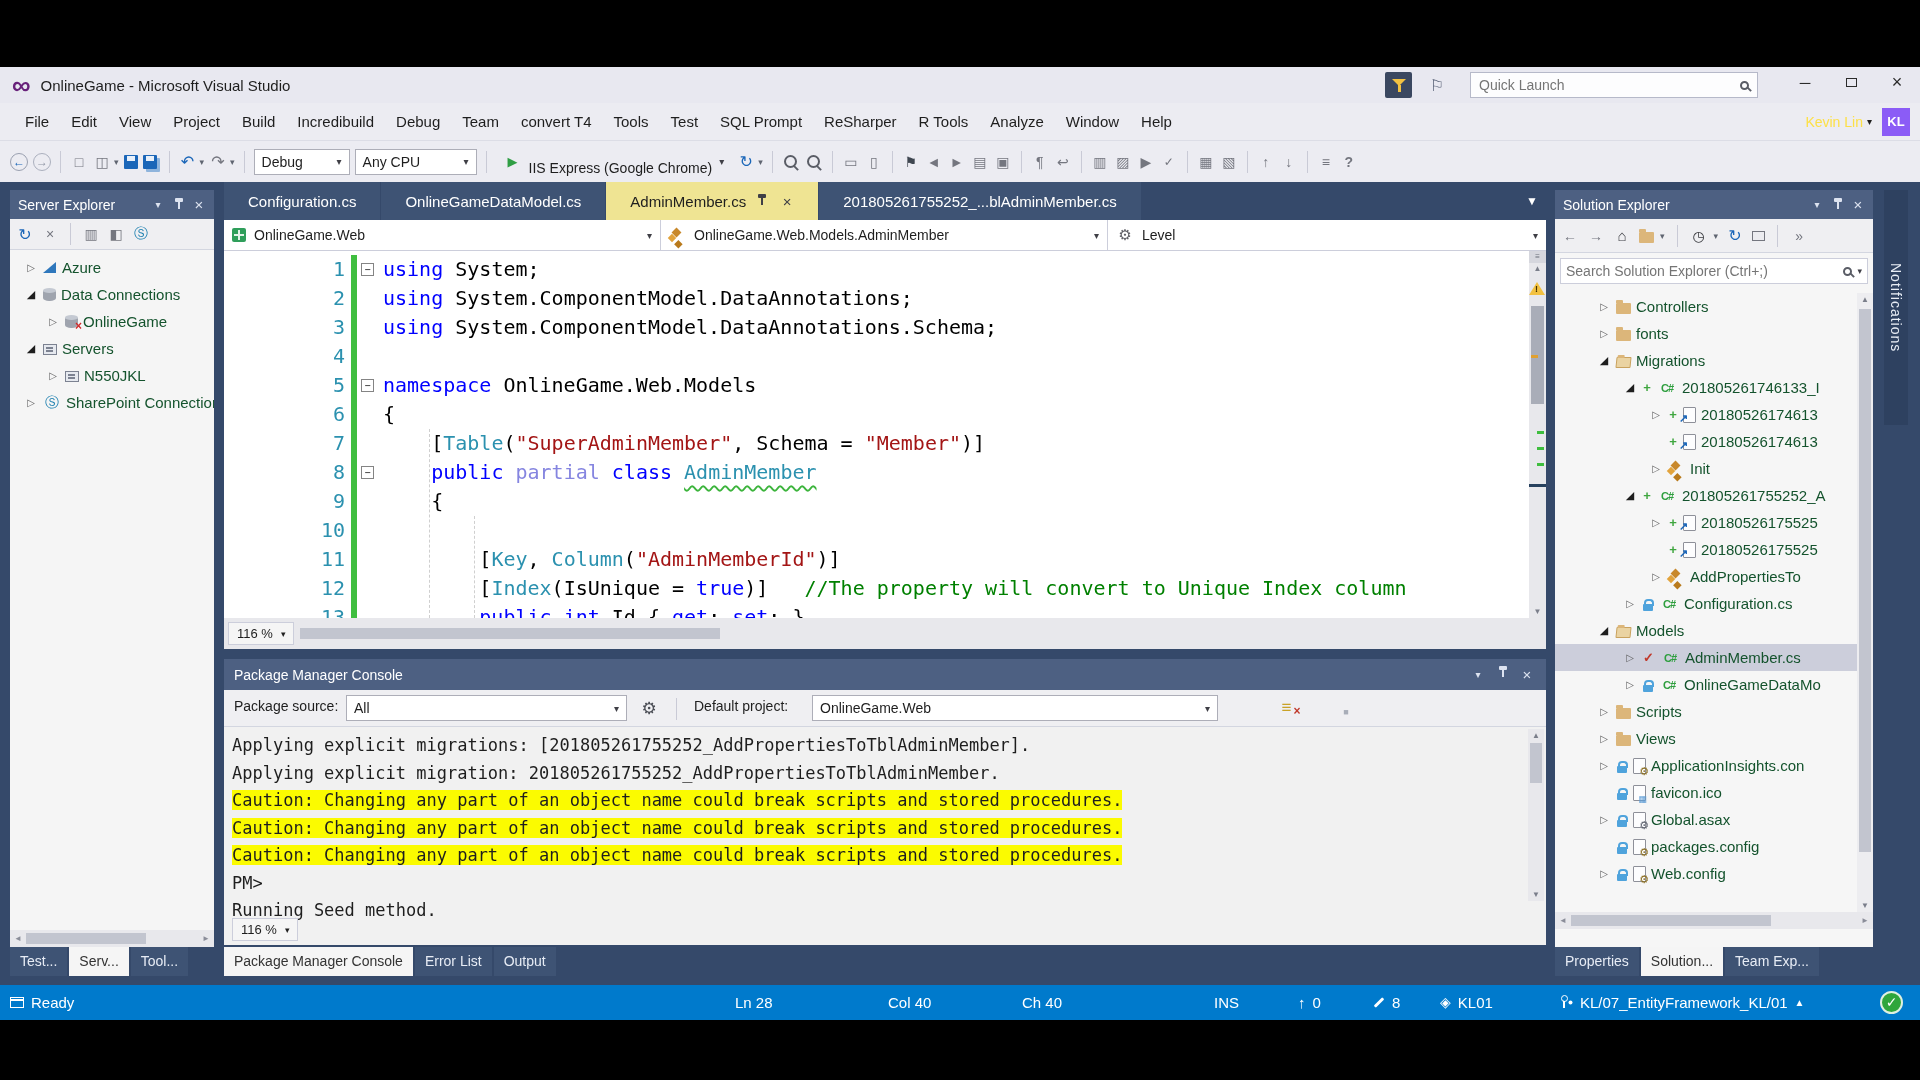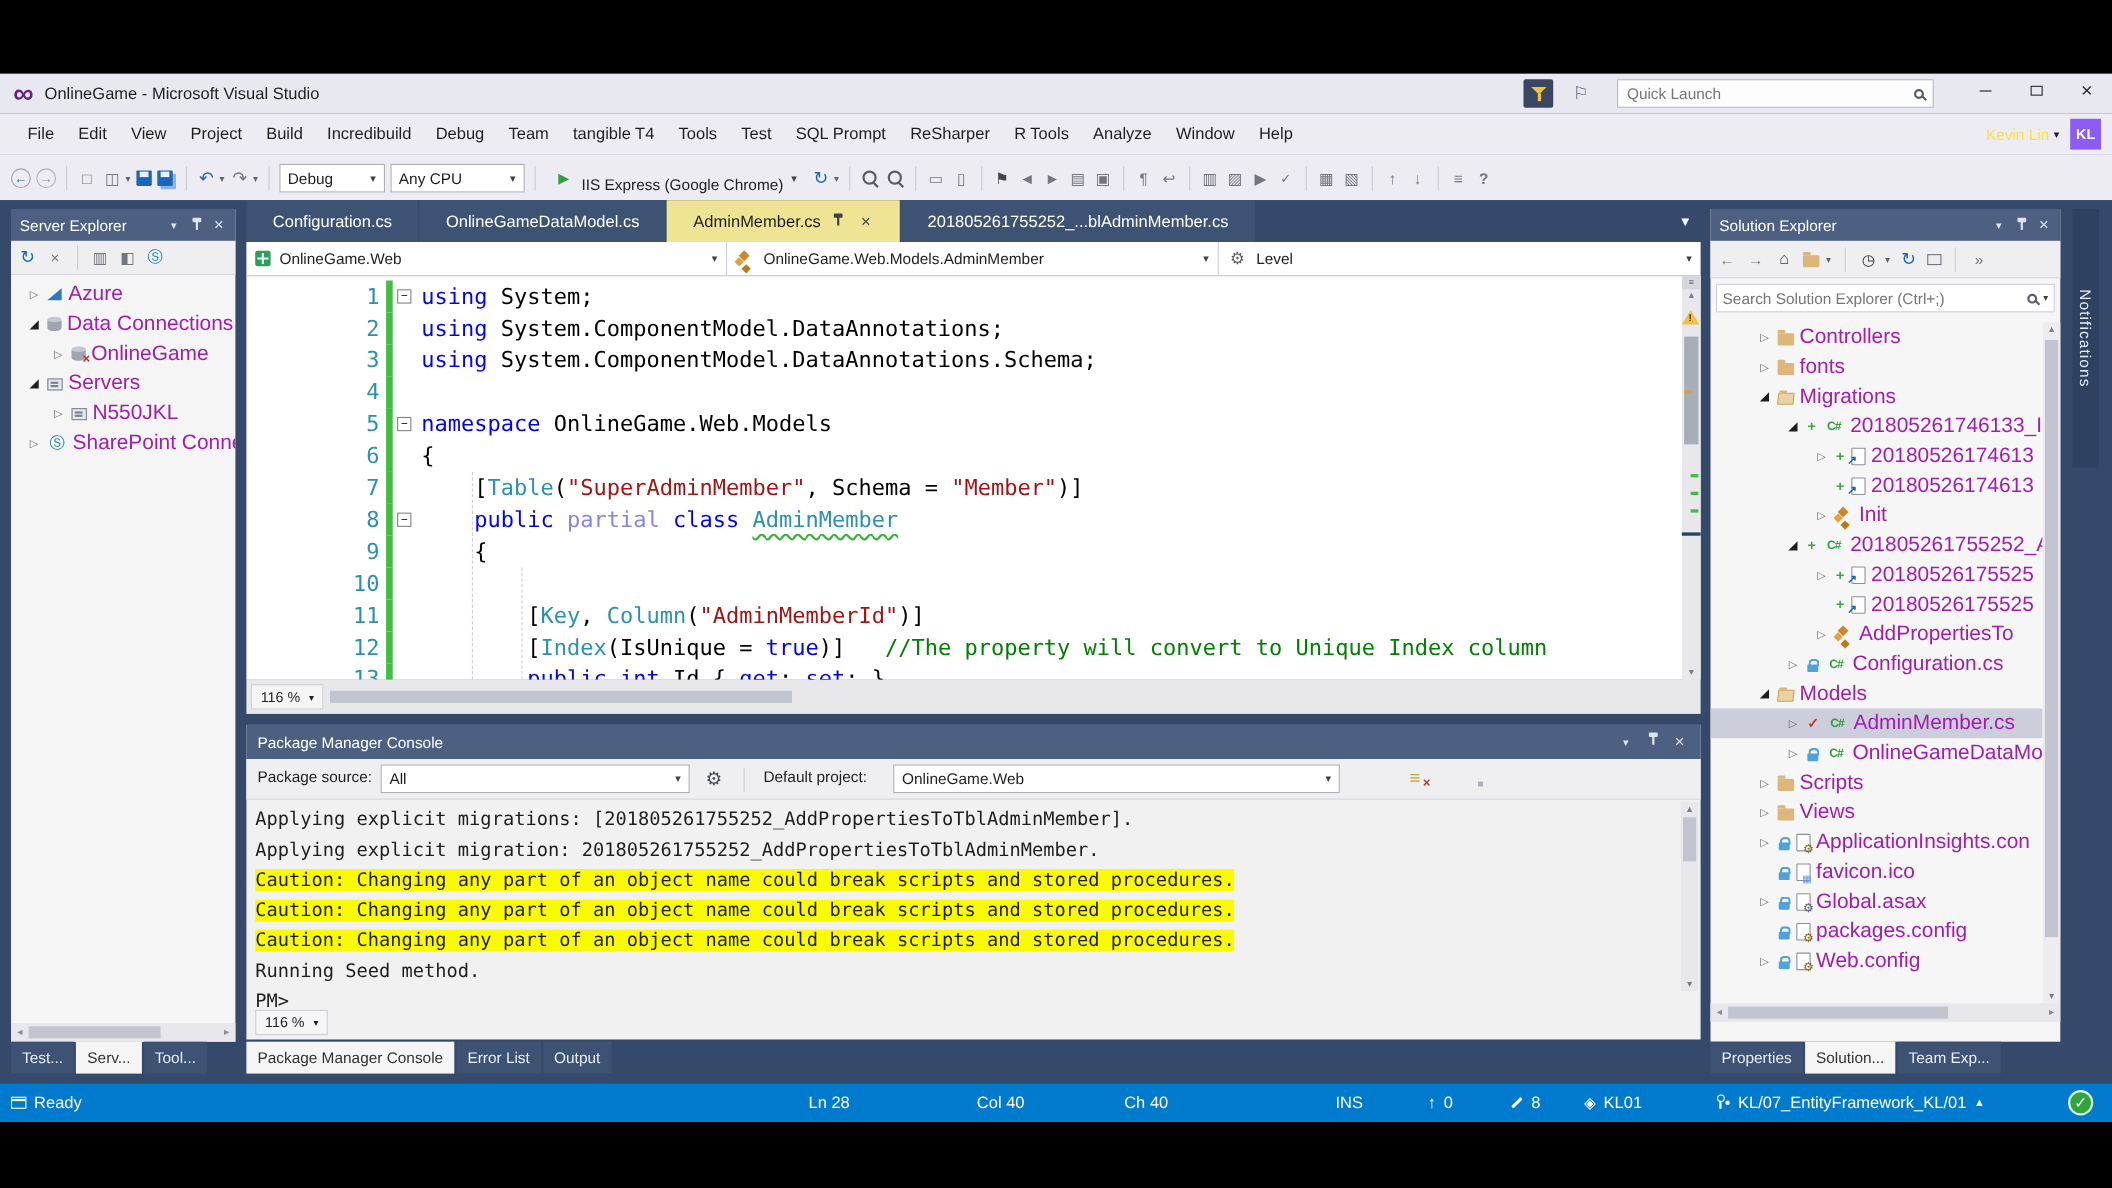--- a/index.html
+++ b/index.html
@@ -146,21 +146,21 @@
   .ptoolbar { position:absolute; left:0; right:0; background:#EFEFF2; border-bottom:1px solid #D3D6E0;
               display:flex; align-items:center; padding-left:6px; gap:7px; }
 
   
   .se { left:10px; top:8px; width:204px; height:757px; }
   .se .ptoolbar { top:29px; height:31px; }
   .se-tree { position:absolute; left:0; top:64px; right:0; bottom:18px; overflow:hidden; }
   .trow { display:flex; align-items:center; height:27px; gap:5px; overflow:hidden; white-space:nowrap; }
   .trow .arr { width:14px; flex:none; font-size:10px; color:#646465; text-align:center; }
   .trow .arr.exp { color:#1E1E1E; font-size:11px; }
-  .tlabel { font-size:19px; color:#a21caf; white-space:nowrap; }
+  .tlabel { font-size:15px; color:#14532d; white-space:nowrap; }
   .trow.sel { background:#CCCEDB; }
   .hscroll { position:absolute; left:0; right:0; bottom:0; height:17px; background:#E8E8EC;
              display:flex; align-items:center; }
   .hscroll .ar { width:16px; font-size:8px; color:#8A8D99; text-align:center; }
   .hthumb { height:11px; background:#C2C5CF; border-radius:0; }
 
   
   .ttabs { position:absolute; display:flex; gap:2px; height:29px; }
   .ptab { padding:0 10px; font-size:14px; line-height:29px; background:#3E5374; color:#E7ECF5; }
   .ptab.act { background:#F5F5F5; color:#333; }
@@ -303,21 +303,21 @@
     <div class="menubar">
       <div id="menu-items" style="display:flex;">
           <span class="menu-item">File</span>
           <span class="menu-item">Edit</span>
           <span class="menu-item">View</span>
           <span class="menu-item">Project</span>
           <span class="menu-item">Build</span>
           <span class="menu-item">Incredibuild</span>
           <span class="menu-item">Debug</span>
           <span class="menu-item">Team</span>
-          <span class="menu-item">tangible T4</span>
+          <span class="menu-item">convert T4</span>
           <span class="menu-item">Tools</span>
           <span class="menu-item">Test</span>
           <span class="menu-item">SQL Prompt</span>
           <span class="menu-item">ReSharper</span>
           <span class="menu-item">R Tools</span>
           <span class="menu-item">Analyze</span>
           <span class="menu-item">Window</span>
           <span class="menu-item">Help</span>
         </div>
     </div>
@@ -586,22 +586,22 @@
           </div>
           <span class="ic ic-clear-console abs" style="left:1035px; top:9px;"></span>
           <span class="ic ic-stop abs" style="left:1068px; top:9px;">■</span>
         </div>
         <div class="pmc-out" id="pmc-out">
             <div class="pline"><span>Applying explicit migrations: [201805261755252_AddPropertiesToTblAdminMember].</span></div>
             <div class="pline"><span>Applying explicit migration: 201805261755252_AddPropertiesToTblAdminMember.</span></div>
             <div class="pline"><span class="hl">Caution: Changing any part of an object name could break scripts and stored procedures.</span></div>
             <div class="pline"><span class="hl">Caution: Changing any part of an object name could break scripts and stored procedures.</span></div>
             <div class="pline"><span class="hl">Caution: Changing any part of an object name could break scripts and stored procedures.</span></div>
+            <div class="pline"><span>PM&gt;</span></div>
             <div class="pline"><span>Running Seed method.</span></div>
-            <div class="pline"><span>PM&gt;</span></div>
           </div>
         <div class="pmc-vsb">
           <span class="uar" style="top:2px;">▲</span>
           <div class="thumb"></div>
           <span class="dar" style="bottom:2px;">▼</span>
         </div>
         <div class="zoombox pmc-zoom">
           <span>116 %</span>
           <span class="caret">▾</span>
         </div>

